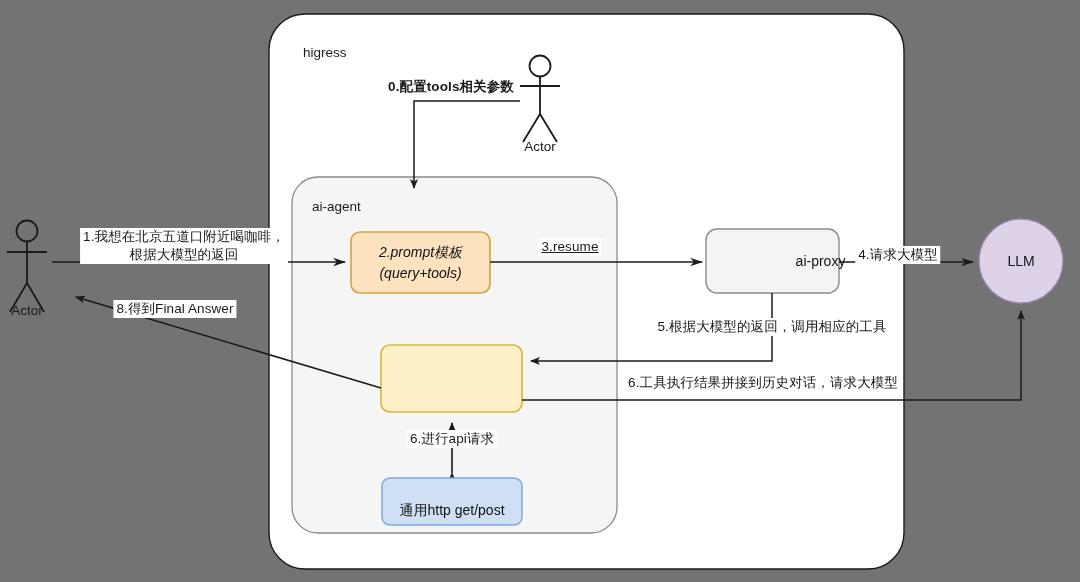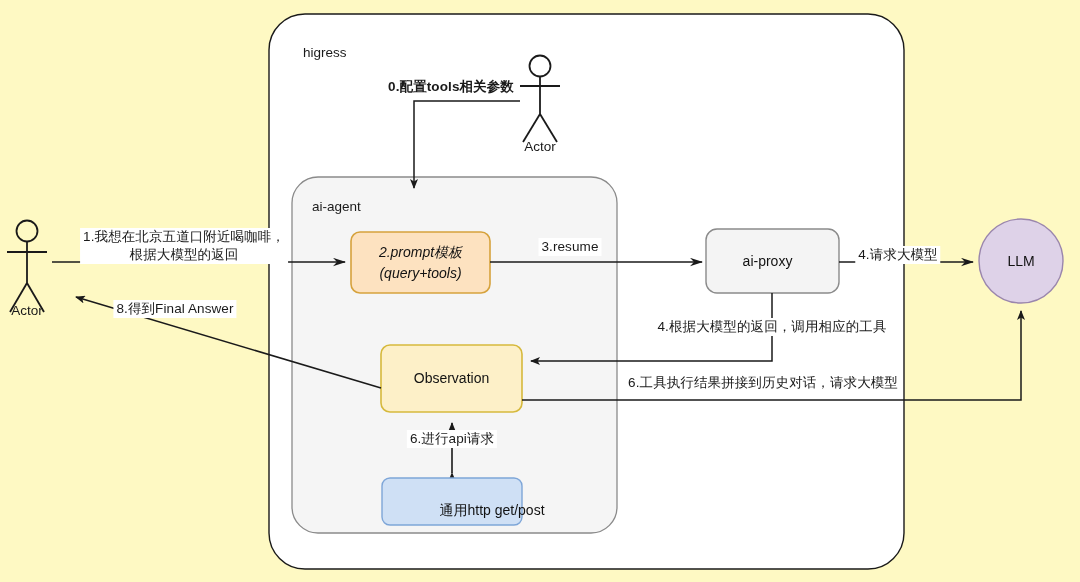--- a/index.html
+++ b/index.html
@@ -7,21 +7,21 @@
     padding: 0;
     background: #ffffff;
   }
   body {
     font-family: "Liberation Sans", "DejaVu Sans", sans-serif;
   }
   #canvas {
     position: relative;
     width: 1080px;
     height: 582px;
-    background: #fef9c3;
+    background: #737373;
     overflow: hidden;
   }
   #diagram-svg {
     position: absolute;
     left: 0;
     top: 0;
     width: 1080px;
     height: 582px;
   }
   .lbl {
@@ -138,40 +138,39 @@
 
   <div class="actor-label" style="left:540px; top:139px;">Actor</div>
 
   <div class="boxtext" style="left:351px; top:232px; width:139px; height:61px;font-style:italic;">
     <span>
       <span>2.prompt模板</span><br>
       <span>(query+tools)</span>
     </span>
   </div>
 
-  <div class="boxtext" style="left:381px; top:345px; width:141px; height:67px;">Observation</div>
 
-  <div class="boxtext" style="left:382px; top:478px; width:140px; height:65px;padding-left:40px;">通用http get/post</div>
+  <div class="boxtext" style="left:382px; top:478px; width:140px; height:65px;">通用http get/post</div>
 
-  <div class="boxtext" style="left:681px; top:229px; width:133px; height:64px;padding-left:20px;">ai-proxy</div>
+  <div class="boxtext" style="left:734px; top:229px; width:133px; height:64px;padding-left:20px;">ai-proxy</div>
 
   <div class="boxtext" style="left:979px; top:219px; width:84px; height:84px;">LLM</div>
 
   <div class="lbl bg center" style="left:451px; top:78px;font-weight:bold;">0.配置tools相关参数</div>
 
   <div class="lbl bg center two-line" style="left:158px; top:228px;">
     <span>1.我想在北京五道口附近喝咖啡，</span><br>
     <span>根据大模型的返回</span>
   </div>
 
-  <div class="lbl bg center" style="left:570px; top:238px;">3.resume</div>
+  <div class="lbl bg center" style="left:570px; top:238px;text-decoration:underline;">3.resume</div>
 
   <div class="lbl bg center" style="left:898px; top:246px;">4.请求大模型</div>
 
-  <div class="lbl bg center" style="left:772px; top:318px;">4.根据大模型的返回，调用相应的工具</div>
+  <div class="lbl bg center" style="left:772px; top:318px;">5.根据大模型的返回，调用相应的工具</div>
 
   <div class="lbl bg center" style="left:452px; top:430px;">6.进行api请求</div>
 
   <div class="lbl bg center" style="left:763px; top:374px;">6.工具执行结果拼接到历史对话，请求大模型</div>
 
   <div class="lbl bg center" style="left:175px; top:300px;">8.得到Final Answer</div>
 
 </div>
 
 </body></html>

